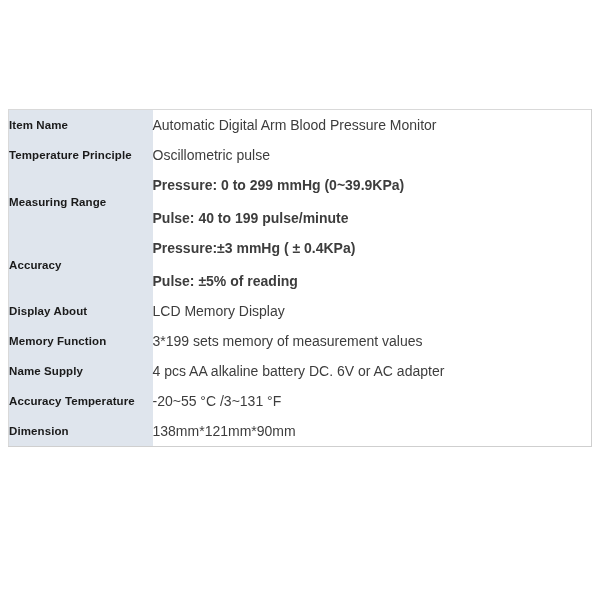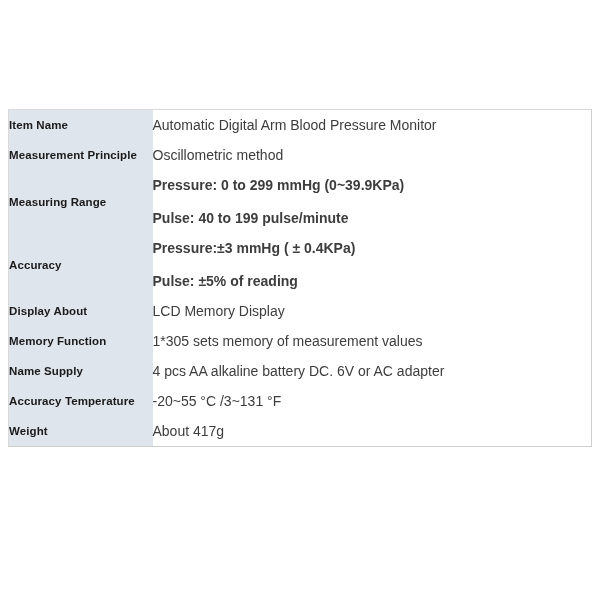--- a/index.html
+++ b/index.html
@@ -94,24 +94,24 @@
       <tr class="row-single">
             <td class="label-cell">
               <span class="label-text">Item Name</span>
             </td>
             <td class="value-cell">
               <span class="value-line">Automatic Digital Arm Blood Pressure Monitor</span>
             </td>
           </tr>
           <tr class="row-single">
             <td class="label-cell">
-              <span class="label-text">Measurement Principle</span>
+              <span class="label-text">Temperature Principle</span>
             </td>
             <td class="value-cell">
-              <span class="value-line">Oscillometric method</span>
+              <span class="value-line">Oscillometric pulse</span>
             </td>
           </tr>
           <tr class="row-double">
             <td class="label-cell">
               <span class="label-text">Measuring Range</span>
             </td>
             <td class="value-cell">
               <span class="value-line">Pressure: 0 to 299 mmHg (0~39.9KPa)</span>
               <span class="value-line">Pulse: 40 to 199 pulse/minute</span>
             </td>
@@ -131,43 +131,43 @@
             </td>
             <td class="value-cell">
               <span class="value-line">LCD Memory Display</span>
             </td>
           </tr>
           <tr class="row-single">
             <td class="label-cell">
               <span class="label-text">Memory Function</span>
             </td>
             <td class="value-cell">
-              <span class="value-line">1*305 sets memory of measurement values</span>
+              <span class="value-line">3*199 sets memory of measurement values</span>
             </td>
           </tr>
           <tr class="row-single">
             <td class="label-cell">
               <span class="label-text">Name Supply</span>
             </td>
             <td class="value-cell">
               <span class="value-line">4 pcs AA alkaline battery DC. 6V or AC adapter</span>
             </td>
           </tr>
           <tr class="row-single">
             <td class="label-cell">
               <span class="label-text">Accuracy Temperature</span>
             </td>
             <td class="value-cell">
               <span class="value-line">-20~55 °C /3~131 °F</span>
             </td>
           </tr>
           <tr class="row-single">
             <td class="label-cell">
-              <span class="label-text">Weight</span>
+              <span class="label-text">Dimension</span>
             </td>
             <td class="value-cell">
-              <span class="value-line">About 417g</span>
+              <span class="value-line">138mm*121mm*90mm</span>
             </td>
           </tr>
         </tbody>
     </table>
   </div>
 </div>
 
 </body></html>

